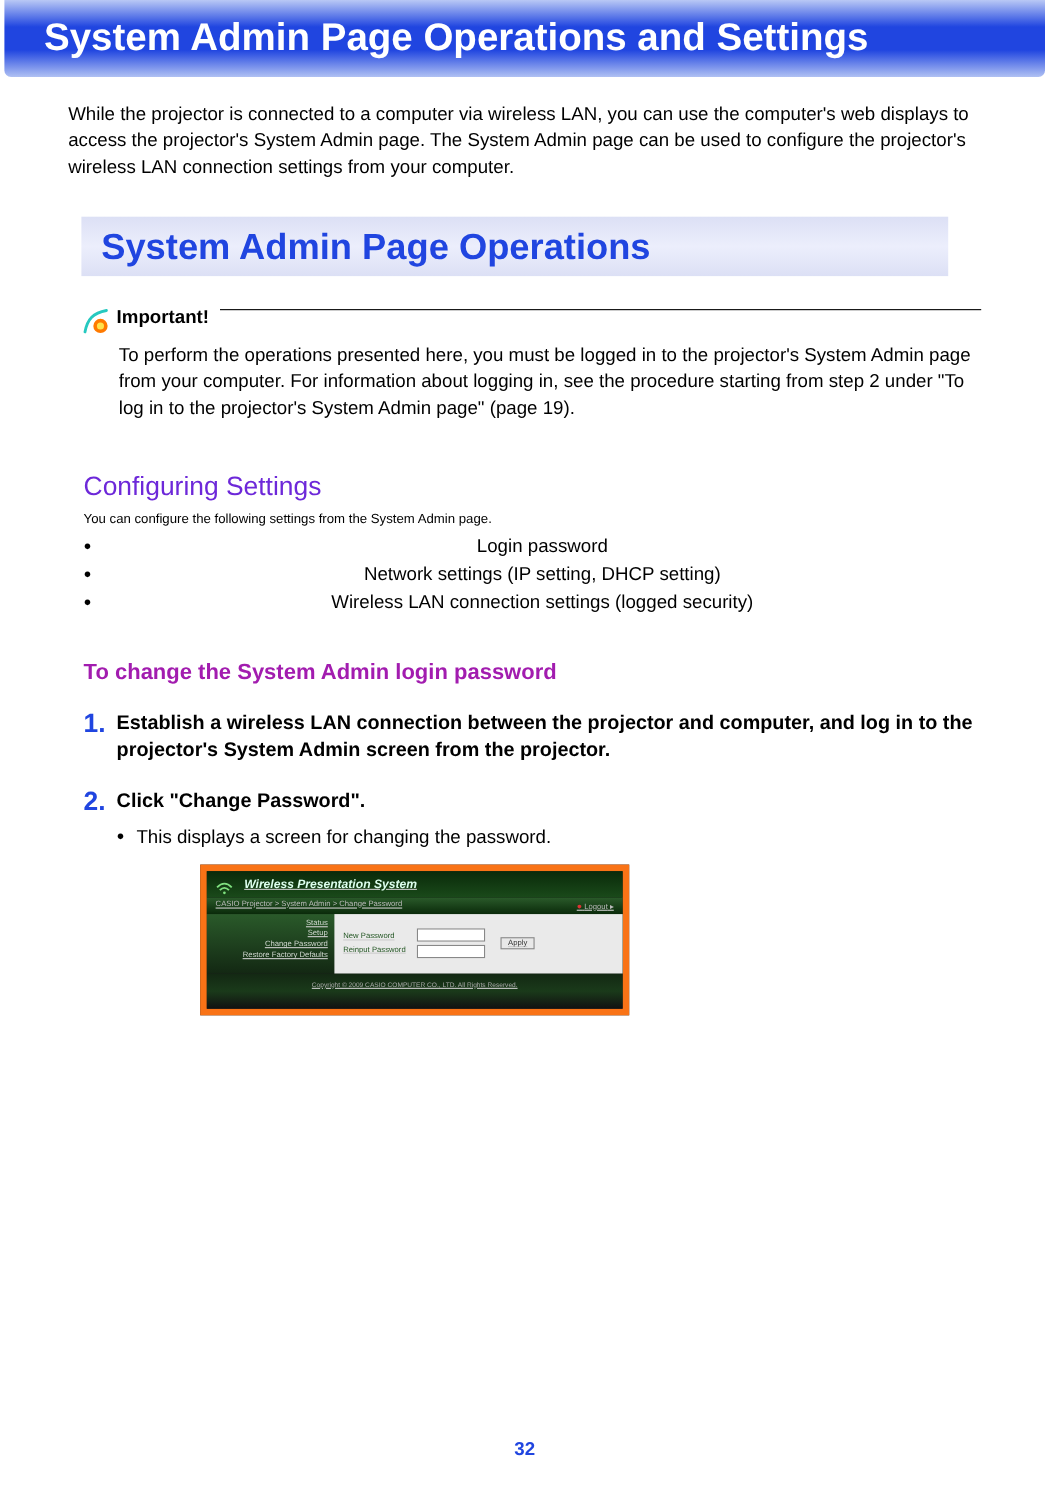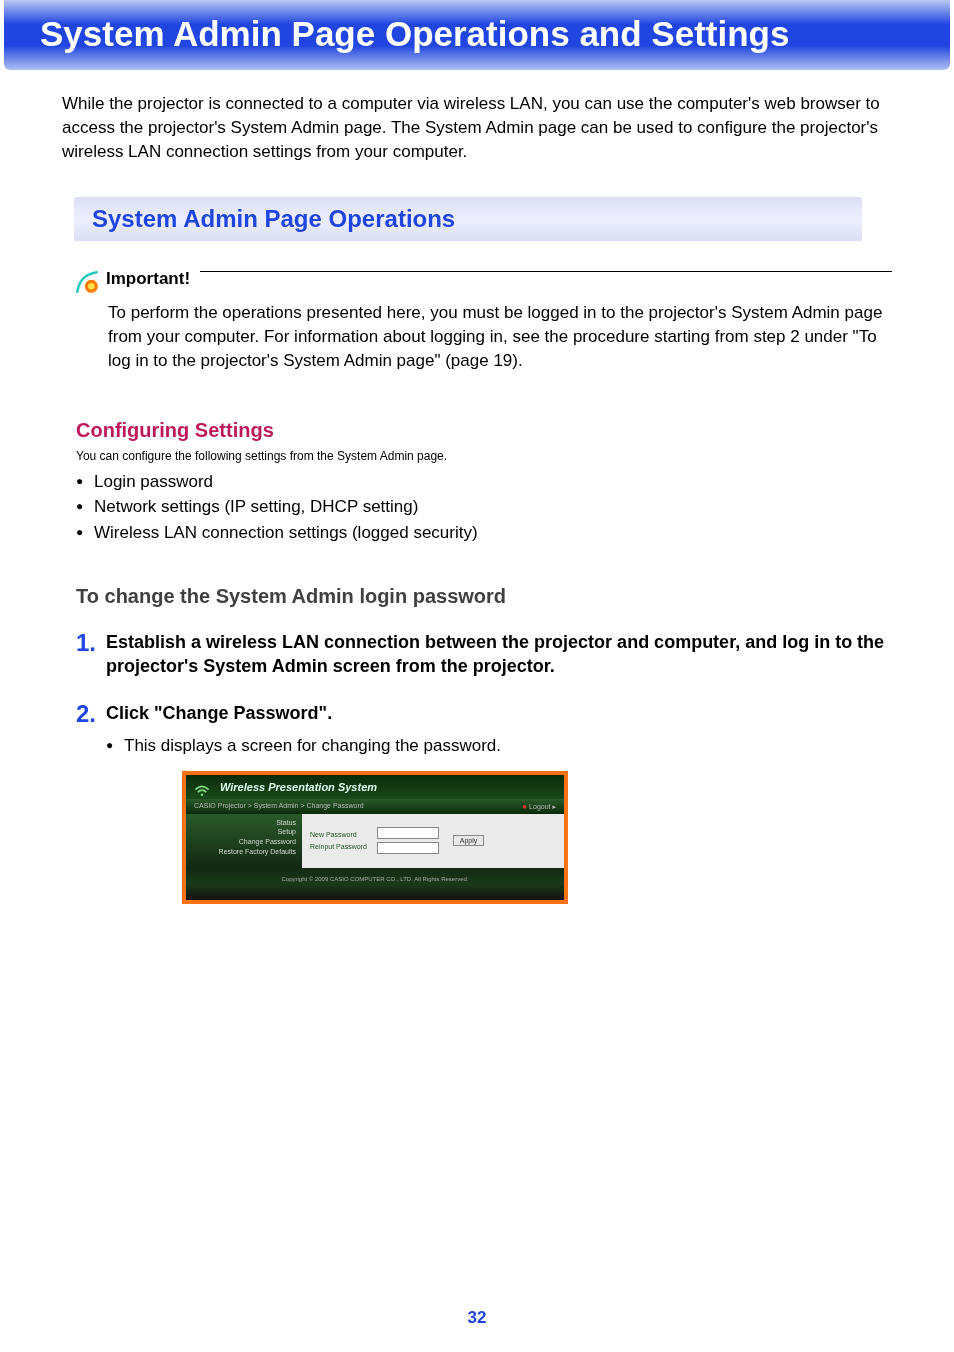--- a/index.html
+++ b/index.html
@@ -25,21 +25,21 @@
     margin: 0 4px 0 4px;
   }
   .intro-para {
     font-size: 17px;
     margin: 22px 62px 0 62px;
     line-height: 1.4;
   }
   .section-banner {
     background: linear-gradient(to bottom, #dce0f5 0%, #eceefc 50%, #dce0f5 100%);
     color: #2045e0;
-    font-size: 24px;
+    font-size: 33px;
     font-weight: bold;
     padding: 8px 0 8px 18px;
     margin: 34px 92px 0 74px;
   }
   .important-block {
     margin: 28px 62px 0 74px;
   }
   .important-header {
     display: flex;
   }
@@ -58,50 +58,51 @@
     border-top: 1px solid #000;
     height: 0;
     margin-top: 2px;
   }
   .important-body {
     font-size: 17px;
     margin: 6px 0 0 34px;
     line-height: 1.4;
   }
   .h3-blue {
-    color: #be185d;
-    font-size: 20px;
-    font-weight: bold;
+    color: #6d28d9;
+    font-size: 24px;
+    font-weight: normal;
     margin: 46px 0 0 76px;
   }
   .body-para {
     font-size: 12px;
     margin: 6px 62px 0 76px;
     line-height: 1.4;
   }
   .bullet-list {
     margin: 4px 62px 0 76px;
     padding: 0;
     list-style: none;
+    text-align: center;
   }
   .bullet-list li {
     font-size: 17px;
     line-height: 1.5;
     padding-left: 18px;
     position: relative;
   }
   .bullet-list li::before {
     content: "●";
     position: absolute;
     left: 0;
     font-size: 12px;
     top: 3px;
   }
   .h4-blue {
-    color: #404040;
+    color: #a21caf;
     font-size: 20px;
     font-weight: bold;
     margin: 40px 0 0 76px;
   }
   .step {
     margin: 22px 62px 0 76px;
   }
   .step-row {
     display: flex;
     align-items: flex-start;
@@ -137,21 +138,22 @@
     font-size: 12px;
     top: 3px;
   }
   
   .screenshot {
     width: 378px;
     margin: 12px 0 0 106px;
     font-size: 8px;
     color: #ccc;
     background: #1a1a1a;
-    border: 4px solid #f97316;
+    border: 6px solid #f97316;
+    text-decoration: underline;
   }
   .ss-header {
     background: linear-gradient(to bottom, #0a2a0a, #1a4a1a);
     padding: 6px 8px 6px 34px;
     color: #dfe;
     font-size: 11px;
     font-weight: bold;
     font-style: italic;
     position: relative;
   }
@@ -243,21 +245,21 @@
 </style>
 </head>
 <body>
 
 <div class="page">
 
   <div class="top-banner">
     <span>System Admin Page Operations and Settings</span>
   </div>
 
-  <p class="intro-para">While the projector is connected to a computer via wireless LAN, you can use the computer's web browser to access the projector's System Admin page. The System Admin page can be used to configure the projector's wireless LAN connection settings from your computer.</p>
+  <p class="intro-para">While the projector is connected to a computer via wireless LAN, you can use the computer's web displays to access the projector's System Admin page. The System Admin page can be used to configure the projector's wireless LAN connection settings from your computer.</p>
 
   <div class="section-banner">
     <span>System Admin Page Operations</span>
   </div>
 
   <div class="important-block">
     <div class="important-header">
       <svg class="important-icon" viewBox="0 0 24 24">
         <path d="M3 21 C 5 10, 10 5, 21 3" stroke="#26c9c0" stroke-width="2.4" fill="none" stroke-linecap="round"></path>
         <circle cx="16" cy="16" r="6" fill="#ff7a00"></circle>

